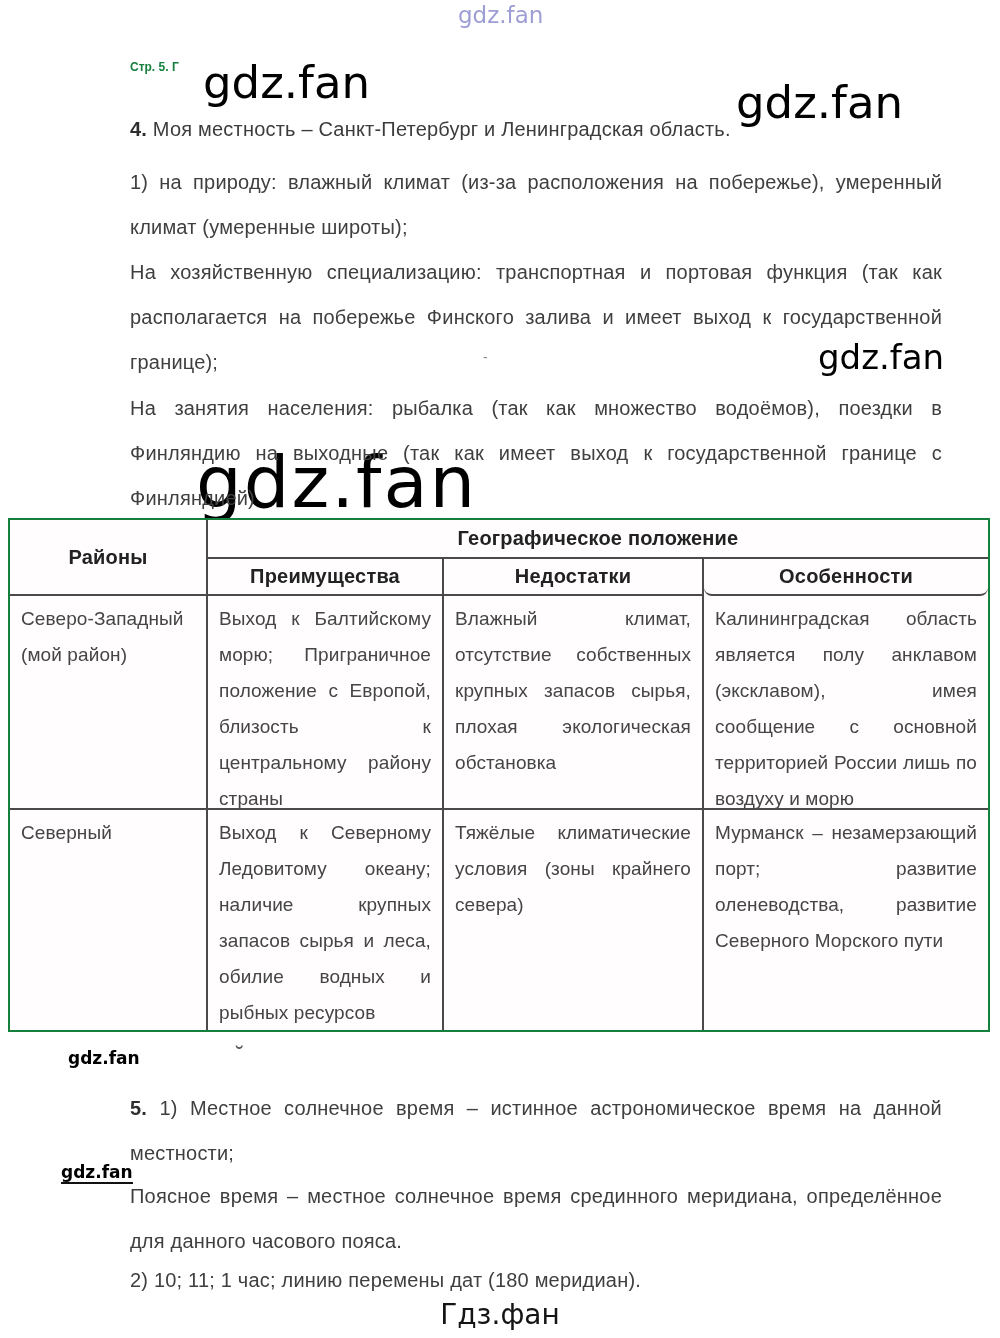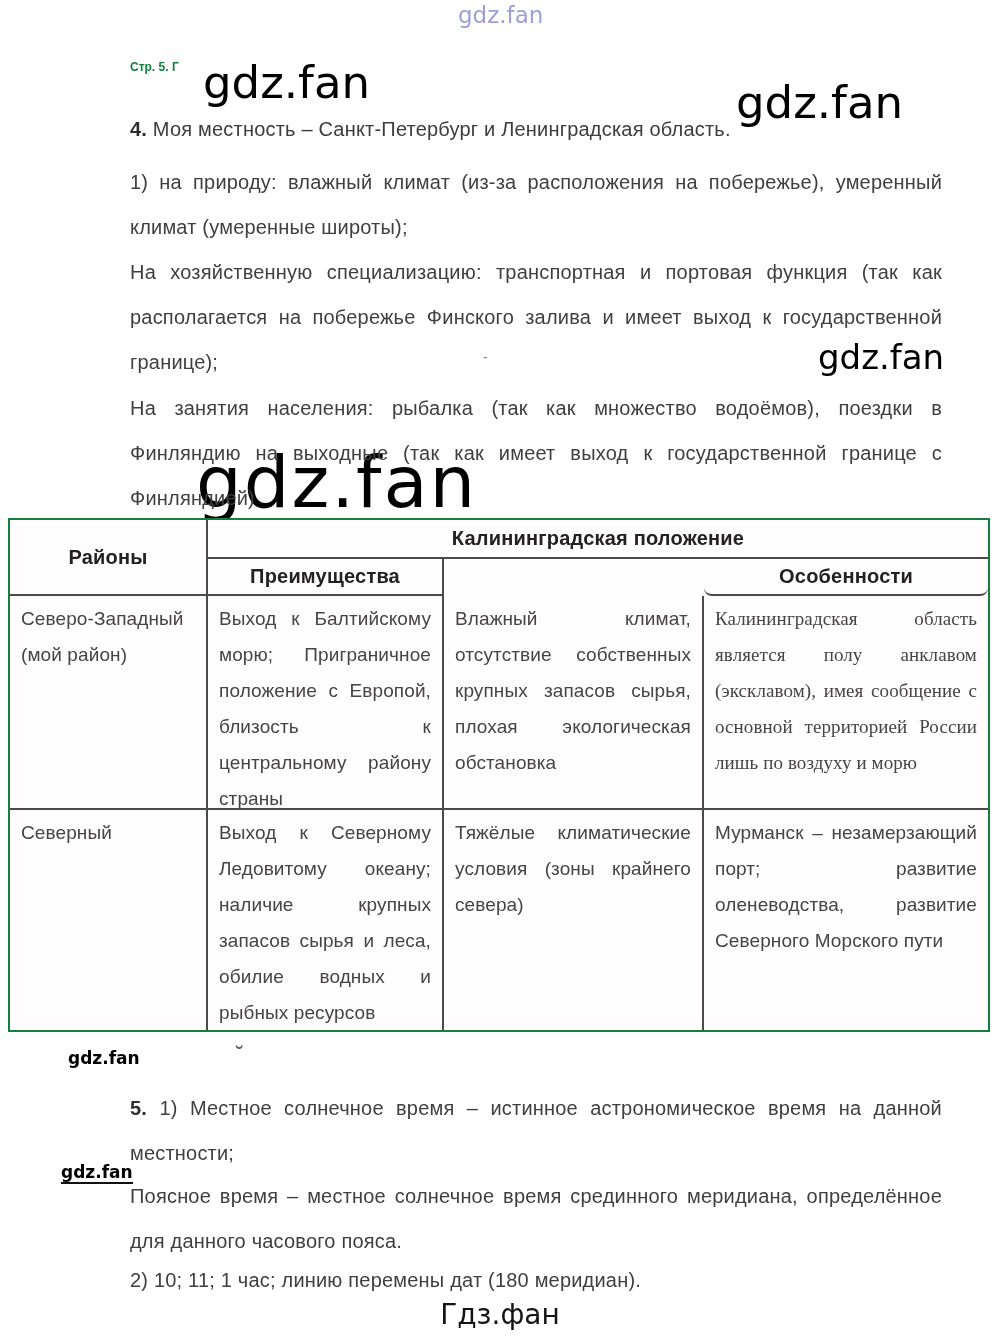--- a/index.html
+++ b/index.html
@@ -119,29 +119,30 @@
     <span class="bold-num">4.</span>
     <span>Моя местность – Санкт-Петербург и Ленинградская область.</span>
   </div>
 
   <div class="abs para" style="left:130px; top:160px; width:812px;">1) на природу: влажный климат (из-за расположения на побережье), умеренный климат (умеренные широты);</div>
   <div class="abs para" style="left:130px; top:250px; width:812px;">На хозяйственную специализацию: транспортная и портовая функция (так как располагается на побережье Финского залива и имеет выход к государственной границе);</div>
   <div class="abs para" style="left:130px; top:386px; width:812px;">На занятия населения: рыбалка (так как множество водоёмов), поездки в Финляндию на выходные (так как имеет выход к государственной границе с Финляндией)</div>
 
   <div class="geo-table">
     <div class="cell th region-cell">Районы</div>
-    <div class="cell th group-cell last-col">Калининградская положение</div>
+    <div class="cell th group-cell last-col">Географическое положение</div>
 
     <div class="cell th" style="grid-row:2; grid-column:2;">Преимущества</div>
+    <div class="cell th" style="grid-row:2; grid-column:3;">Недостатки</div>
     <div class="cell th last-col" style="grid-row:2; grid-column:4;border-radius:8px;">Особенности</div>
 
     <div class="cell td" style="grid-row:3; grid-column:1;">Северо-Западный (мой район)</div>
     <div class="cell td" style="grid-row:3; grid-column:2;">Выход к Балтийскому морю; Приграничное положение с Европой, близость к центральному району страны</div>
     <div class="cell td" style="grid-row:3; grid-column:3;">Влажный климат, отсутствие собственных крупных запасов сырья, плохая экологическая обстановка</div>
-    <div class="cell td last-col" style="grid-row:3; grid-column:4;font-family:Liberation Serif, serif;">Калининградская область является полу анклавом (эксклавом), имея сообщение с основной территорией России лишь по воздуху и морю</div>
+    <div class="cell td last-col" style="grid-row:3; grid-column:4;">Калининградская область является полу анклавом (эксклавом), имея сообщение с основной территорией России лишь по воздуху и морю</div>
 
     <div class="cell td last-row" style="grid-row:4; grid-column:1;">Северный</div>
     <div class="cell td last-row" style="grid-row:4; grid-column:2;">Выход к Северному Ледовитому океану; наличие крупных запасов сырья и леса, обилие водных и рыбных ресурсов</div>
     <div class="cell td last-row" style="grid-row:4; grid-column:3;">Тяжёлые климатические условия (зоны крайнего севера)</div>
     <div class="cell td last-col last-row" style="grid-row:4; grid-column:4;">Мурманск – незамерзающий порт; развитие оленеводства, развитие Северного Морского пути</div>
   </div>
 
   <div class="abs para" style="left:130px; top:1086px; width:812px;">
     <span class="bold-num">5.</span>
     <span>1) Местное солнечное время – истинное астрономическое время на данной местности;</span>

